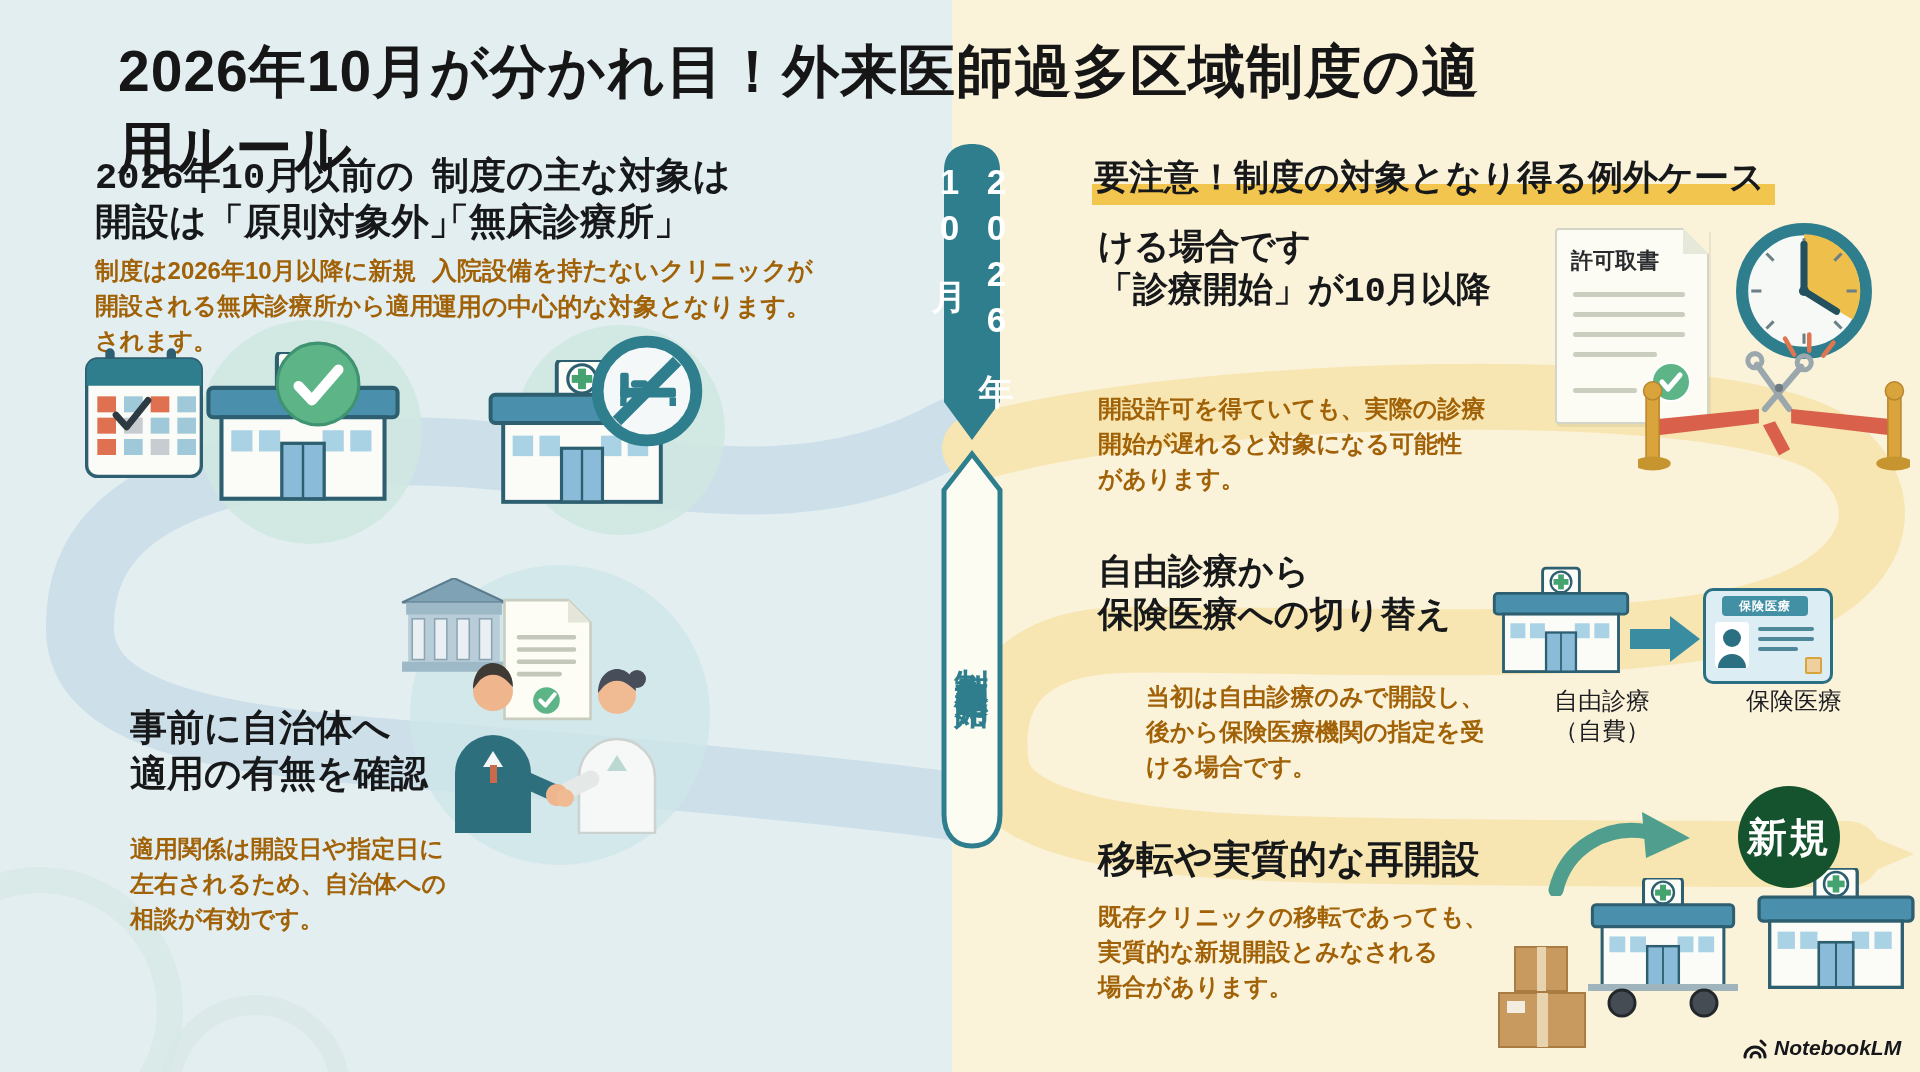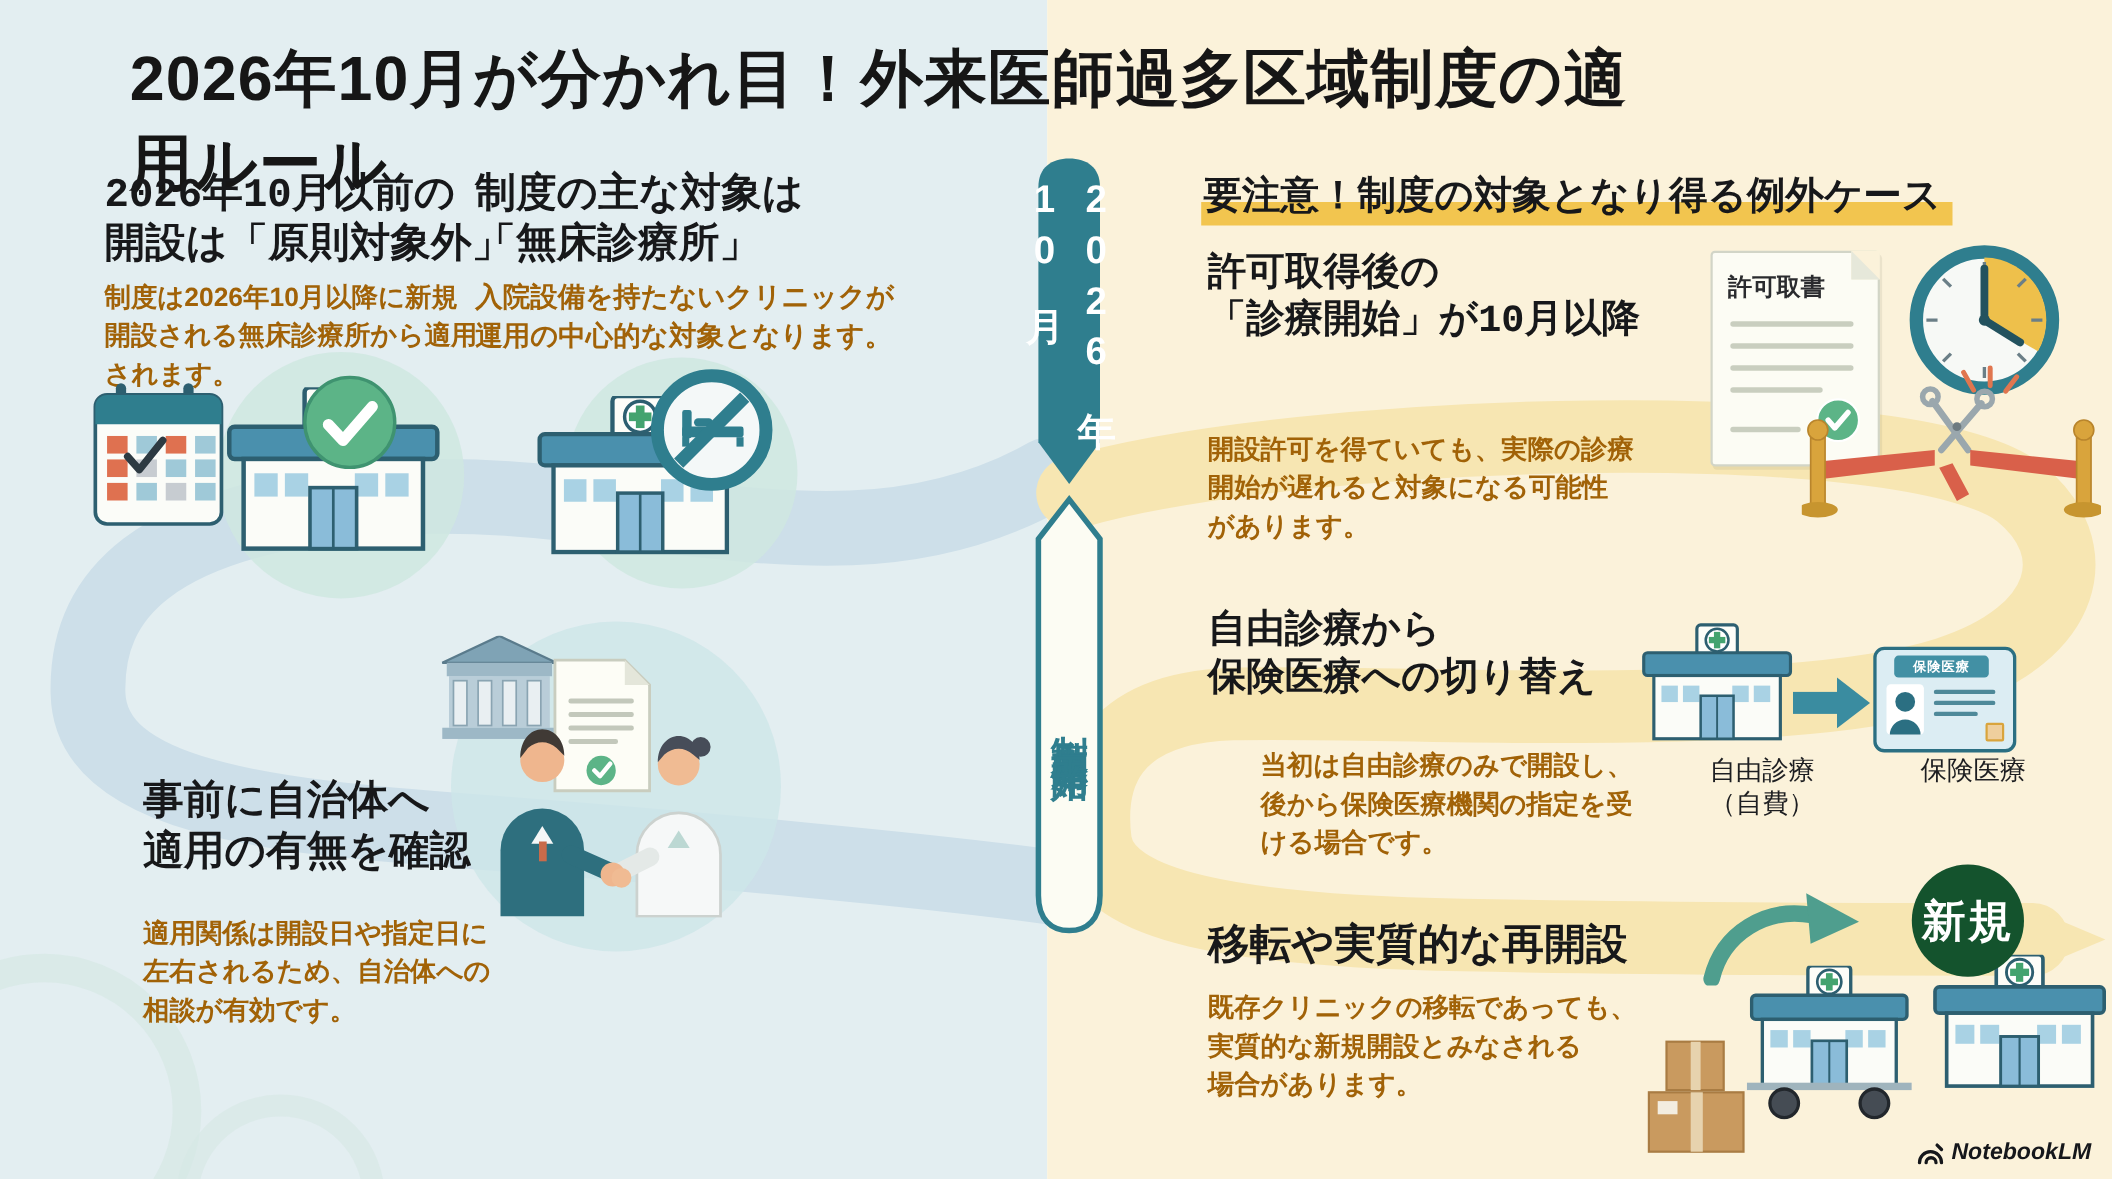--- a/index.html
+++ b/index.html
@@ -228,21 +228,21 @@
     <path d="M8 30 C8 12 20 4 36 4 C52 4 64 12 64 30 L64 262 L36 300 L8 262 Z" fill="#2f7e8e"></path>
   </svg>
   <div class="abs banner-top-text">2026年10月</div>
   <svg class="abs banner-bottom" viewBox="0 0 72 402">
     <path d="M36 6 L64 42 L64 366 C64 388 52 398 36 398 C20 398 8 388 8 366 L8 42 Z" fill="#fcfcf3" stroke="#2f7e8e" stroke-width="5"></path>
   </svg>
   <div class="abs banner-bottom-text">制度本格運用開始</div>
 
   <div class="abs r-header">要注意！制度の対象となり得る例外ケース</div>
 
-  <div class="abs h-block prelines case1-h">許可取得後の
+  <div class="abs h-block prelines case1-h">ける場合です
 「診療開始」が10月以降</div>
   <div class="abs b-block prelines case1-b">開設許可を得ていても、実際の診療
 開始が遅れると対象になる可能性
 があります。</div>
 
   <div class="abs permit">
     <div class="fold"></div>
     <div class="label">許可取書</div>
     <div class="ln" style="top:62px"></div>
     <div class="ln" style="top:82px"></div>

